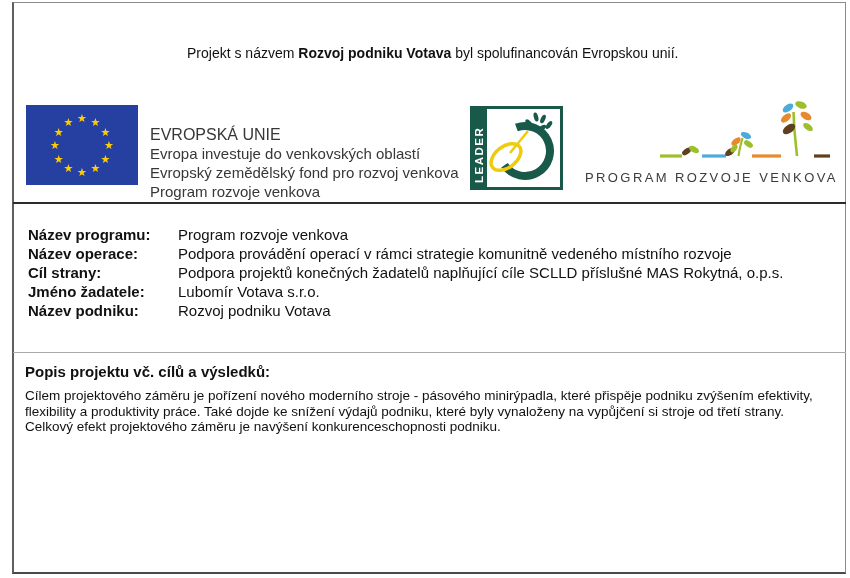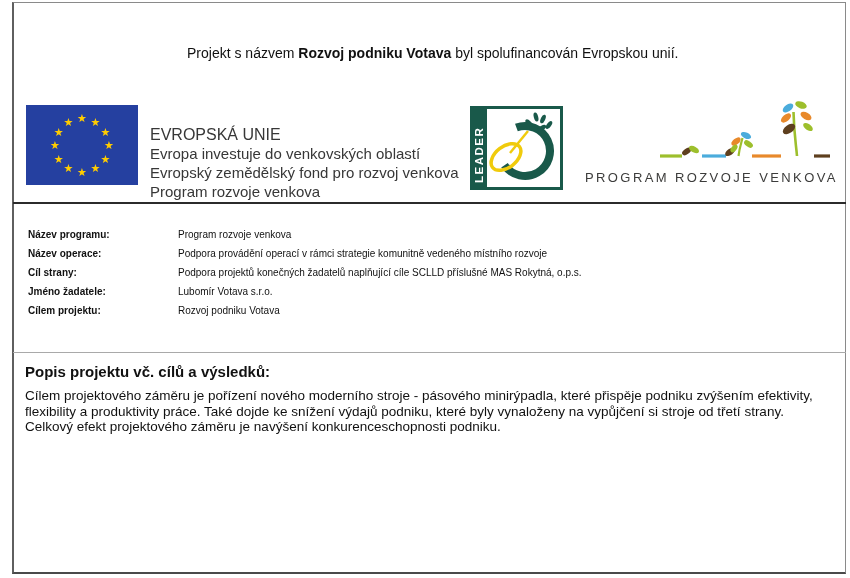--- a/index.html
+++ b/index.html
@@ -23,21 +23,21 @@
   .eu-textblock .eu-title{font-size:16px;}
   .leader-logo{position:absolute;left:470px;top:106px;}
   .prv-logo-art{position:absolute;left:640px;top:96px;}
   .prv-logo-text{
     position:absolute;left:585px;top:170px;font-size:13px;letter-spacing:2.4px;
     color:#3c3c3b;white-space:nowrap;
   }
   .sep1{position:absolute;left:13px;top:202px;width:833px;height:2px;background:#2b2b2b;}
   .sep2{position:absolute;left:13px;top:352px;width:833px;height:1px;background:#a9a9a9;}
   .details{
-    position:absolute;left:28px;top:225px;font-size:10px;line-height:19px;color:#111;
+    position:absolute;left:28px;top:225px;font-size:15px;line-height:19px;color:#111;
   }
   .detail-row{display:flex;}
   .detail-label{width:150px;font-weight:bold;flex:0 0 150px;}
   .detail-value{white-space:nowrap;}
   .desc-heading{
     position:absolute;left:25px;top:363px;font-size:15px;font-weight:bold;color:#111;
   }
   .desc-body{
     position:absolute;left:25px;top:388px;width:800px;font-size:13.5px;line-height:15.5px;color:#111;
   }
@@ -136,19 +136,19 @@
   </div>
   <div class="detail-row">
     <div class="detail-label">Cíl strany:</div>
     <div class="detail-value">Podpora projektů konečných žadatelů naplňující cíle SCLLD příslušné MAS Rokytná, o.p.s.</div>
   </div>
   <div class="detail-row">
     <div class="detail-label">Jméno žadatele:</div>
     <div class="detail-value">Lubomír Votava s.r.o.</div>
   </div>
   <div class="detail-row">
-    <div class="detail-label">Cílem projektu:</div>
+    <div class="detail-label">Název podniku:</div>
     <div class="detail-value">Rozvoj podniku Votava</div>
   </div>
 </div>
 
 <div class="desc-heading">Popis projektu vč. cílů a výsledků:</div>
 <div class="desc-body">Cílem projektového záměru je pořízení nového moderního stroje - pásového minirýpadla, které přispěje podniku zvýšením efektivity, flexibility a produktivity práce. Také dojde ke snížení výdajů podniku, které byly vynaloženy na vypůjčení si stroje od třetí strany. Celkový efekt projektového záměru je navýšení konkurenceschopnosti podniku.</div>
 
 </body></html>

